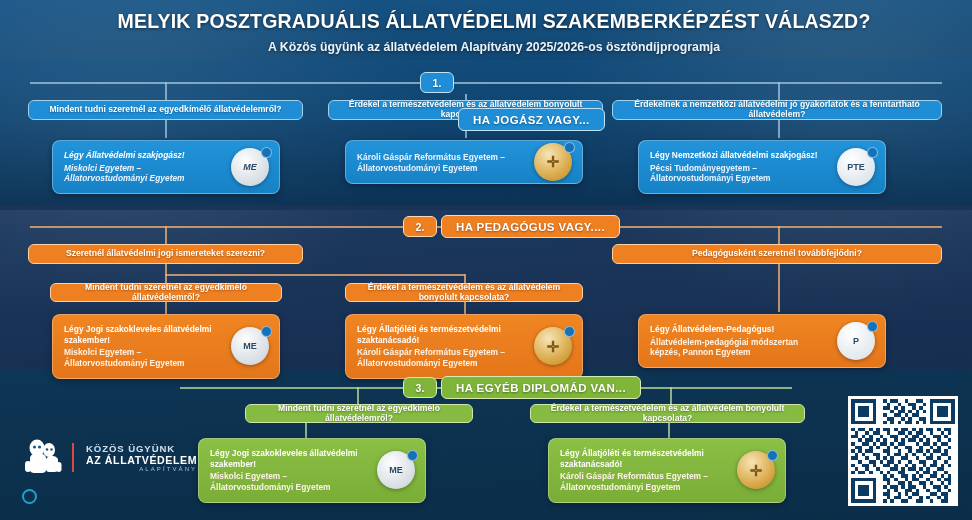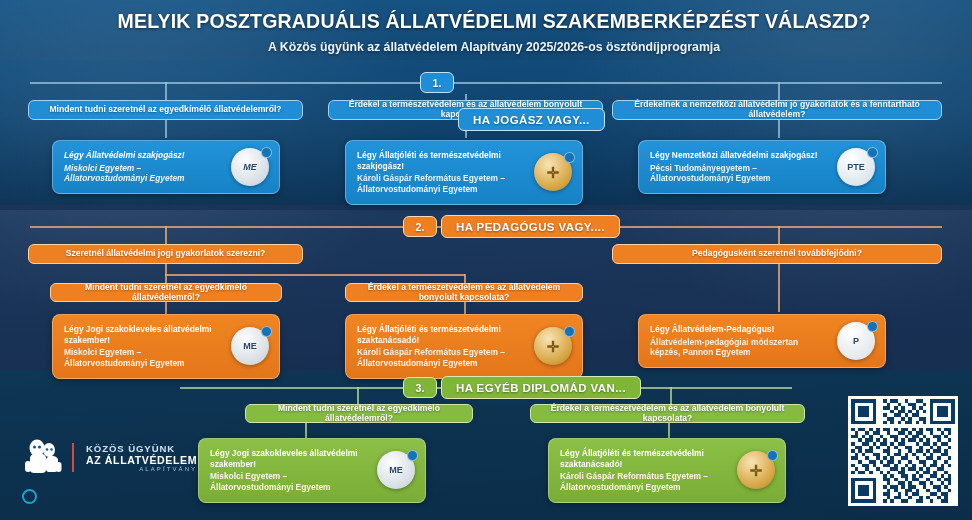--- a/index.html
+++ b/index.html
@@ -160,21 +160,20 @@
     <div class="card c1" style="left:52px; top:140px; width:228px;font-style:italic;">
       <div class="t">Légy Állatvédelmi szakjogász!</div>
       <div class="u">Miskolci Egyetem – Állatorvostudományi Egyetem</div>
       <div class="disc disc-miskolc">
         <div class="dot"></div>
         <div class="glyph">ME</div>
       </div>
     </div>
 
     <div class="card c1" style="left:345px; top:140px; width:238px;">
-      <div class="t">Légy Állatjóléti és természetvédelmi szakjogász!</div>
       <div class="u">Károli Gáspár Református Egyetem – Állatorvostudományi Egyetem</div>
       <div class="disc disc-karoli">
         <div class="dot"></div>
         <div class="glyph">✛</div>
       </div>
     </div>
 
     <div class="card c1" style="left:638px; top:140px; width:248px;">
       <div class="t">Légy Nemzetközi állatvédelmi szakjogász!</div>
       <div class="u">Pécsi Tudományegyetem – Állatorvostudományi Egyetem</div>
@@ -186,21 +185,21 @@
   </div>
 
   <div class="s2">
     <div class="ln ln-o" style="left:30px; top:226px; width:912px; height:1.5px;"></div>
     <div class="step-num" style="left:403px; top:216px;">2.</div>
     <div class="step-title" style="left:441px; top:215px;">HA PEDAGÓGUS VAGY....</div>
 
     <div class="ln ln-o" style="left:165px; top:226px; width:1.5px; height:18px;"></div>
     <div class="ln ln-o" style="left:778px; top:226px; width:1.5px; height:18px;"></div>
 
-    <div class="qbox q2" style="left:28px; top:244px; width:275px; height:20px;">Szeretnél állatvédelmi jogi gyakorlatok szerezni?</div>
+    <div class="qbox q2" style="left:28px; top:244px; width:275px; height:20px;">Szeretnél állatvédelmi jogi ismereteket szerezni?</div>
     <div class="qbox q2" style="left:612px; top:244px; width:330px; height:20px;">Pedagógusként szeretnél továbbfejlődni?</div>
 
     <div class="ln ln-o" style="left:165px; top:264px; width:1.5px; height:10px;"></div>
     <div class="ln ln-o" style="left:165px; top:274px; width:300px; height:1.5px;"></div>
     <div class="ln ln-o" style="left:165px; top:274px; width:1.5px; height:9px;"></div>
     <div class="ln ln-o" style="left:464px; top:274px; width:1.5px; height:9px;"></div>
     <div class="ln ln-o" style="left:778px; top:264px; width:1.5px; height:48px;"></div>
 
     <div class="qbox q2" style="left:50px; top:283px; width:232px; height:19px;">Mindent tudni szeretnél az egyedkímélő állatvédelemről?</div>
     <div class="qbox q2" style="left:345px; top:283px; width:238px; height:19px;">Érdekel a természetvédelem és az állatvédelem bonyolult kapcsolata?</div>

